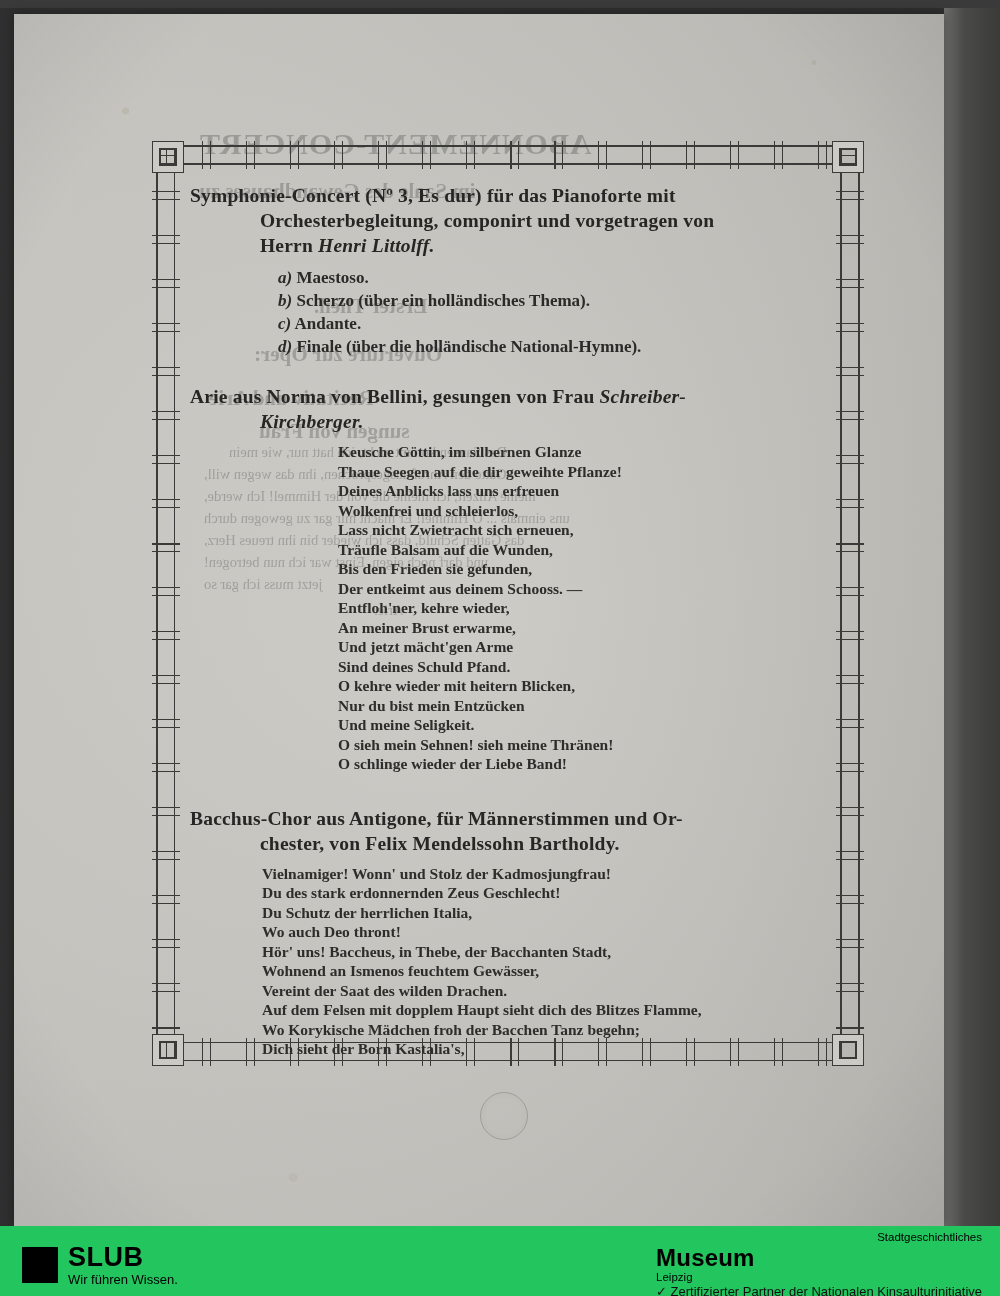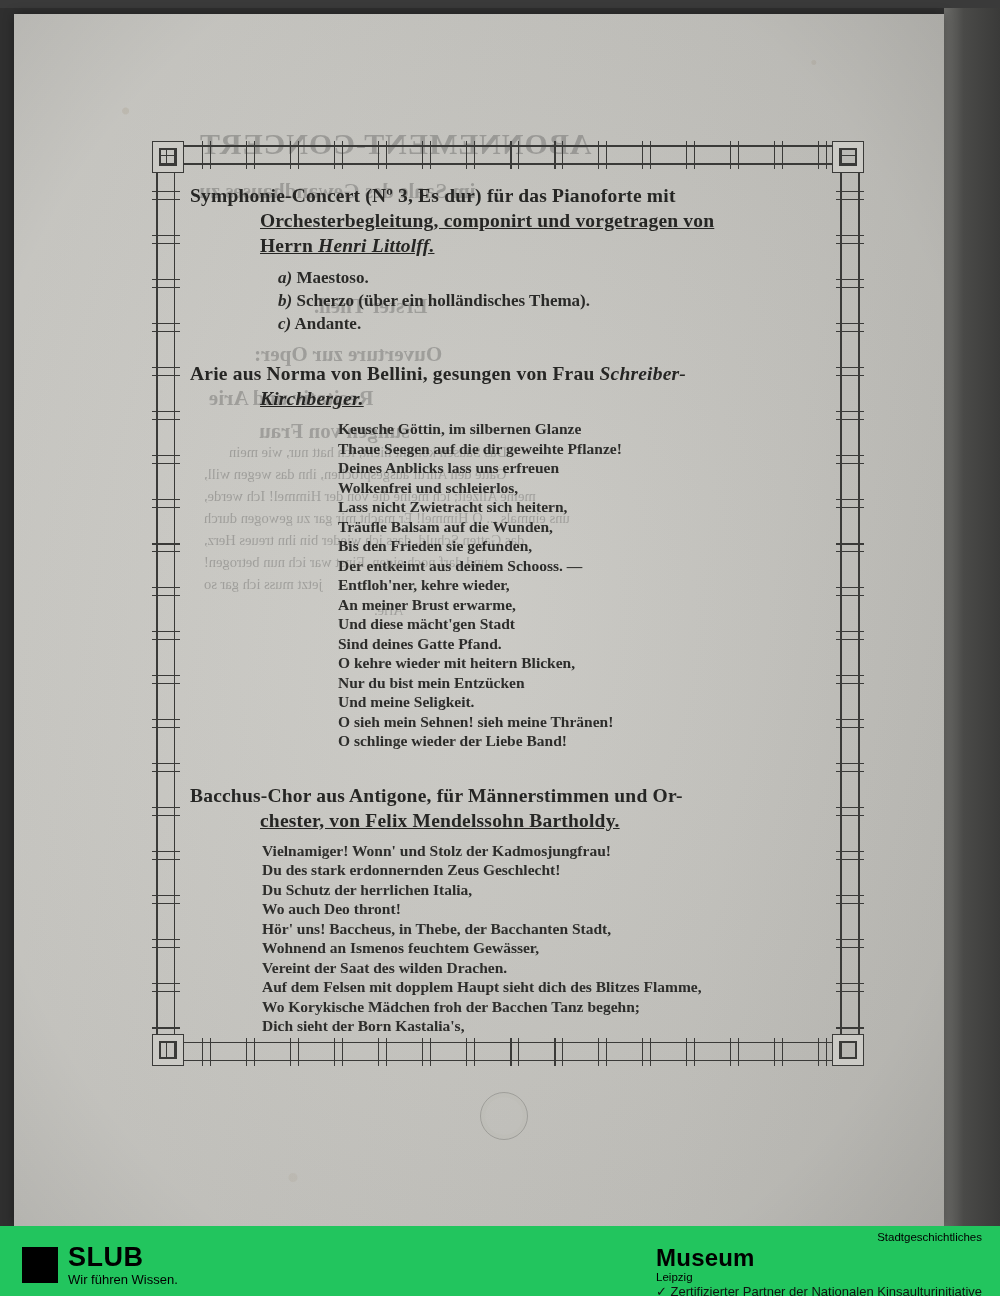--- a/index.html
+++ b/index.html
@@ -131,21 +131,21 @@
   .blk { margin-bottom: 6px; }
   .head {
     font-weight: bold;
     font-size: 19.5px;
     line-height: 25px;
     letter-spacing: 0.2px;
     text-align: justify;
     color: #262624;
   }
   .head .it { font-style: italic; }
-  .indent2 { padding-left: 70px; text-decoration: underline; }
+  .indent2 { padding-left: 70px; }
   .mvmt {
     font-size: 17px;
     line-height: 23px;
     font-weight: bold;
     padding-left: 88px;
     color: #2a2a28;
   }
   .mvmt .lbl { font-style: italic; font-weight: bold; }
   .mvmt .ti { }
   .verse {
@@ -304,45 +304,50 @@
       </div>
       <div class="mvmt">
         <span class="lbl">b)</span>
         <span class="ti">Scherzo</span>
         <span>(über ein holländisches Thema).</span>
       </div>
       <div class="mvmt">
         <span class="lbl">c)</span>
         <span class="ti">Andante.</span>
       </div>
+      <div class="mvmt">
+        <span class="lbl">d)</span>
+        <span class="ti">Finale</span>
+        <span>(über die holländische National-Hymne).</span>
+      </div>
     </div>
 
     <div class="sp-20"></div>
 
     <div class="blk">
       <div class="head">
         <span>Arie aus Norma von Bellini, gesungen von Frau</span>
         <span class="it">Schreiber-</span>
       </div>
       <div class="head indent2">
         <span class="it">Kirchberger.</span>
       </div>
       <div class="sp-8"></div>
       <div class="verse center">Keusche Göttin, im silbernen Glanze</div>
       <div class="verse center">Thaue Seegen auf die dir geweihte Pflanze!</div>
       <div class="verse center">Deines Anblicks lass uns erfreuen</div>
       <div class="verse center">Wolkenfrei und schleierlos,</div>
-      <div class="verse center">Lass nicht Zwietracht sich heitern,</div>
+      <div class="verse center">Lass nicht Zwietracht sich erneuen,</div>
       <div class="verse center">Träufle Balsam auf die Wunden,</div>
       <div class="verse center">Bis den Frieden sie gefunden,</div>
       <div class="verse center">Der entkeimt aus deinem Schooss. —</div>
       <div class="verse center">Entfloh'ner, kehre wieder,</div>
       <div class="verse center">An meiner Brust erwarme,</div>
-      <div class="verse center">Und diese mächt'gen Stadt</div>
-      <div class="verse center">Sind deines Gatte Pfand.</div>
+      <div class="verse center">Und jetzt mächt'gen Arme</div>
+      <div class="verse center">Sind deines Schuld Pfand.</div>
       <div class="verse center">O kehre wieder mit heitern Blicken,</div>
       <div class="verse center">Nur du bist mein Entzücken</div>
       <div class="verse center">Und meine Seligkeit.</div>
       <div class="verse center">O sieh mein Sehnen! sieh meine Thränen!</div>
       <div class="verse center">O schlinge wieder der Liebe Band!</div>
     </div>
 
     <div class="sp-26"></div>
 
     <div class="blk">

